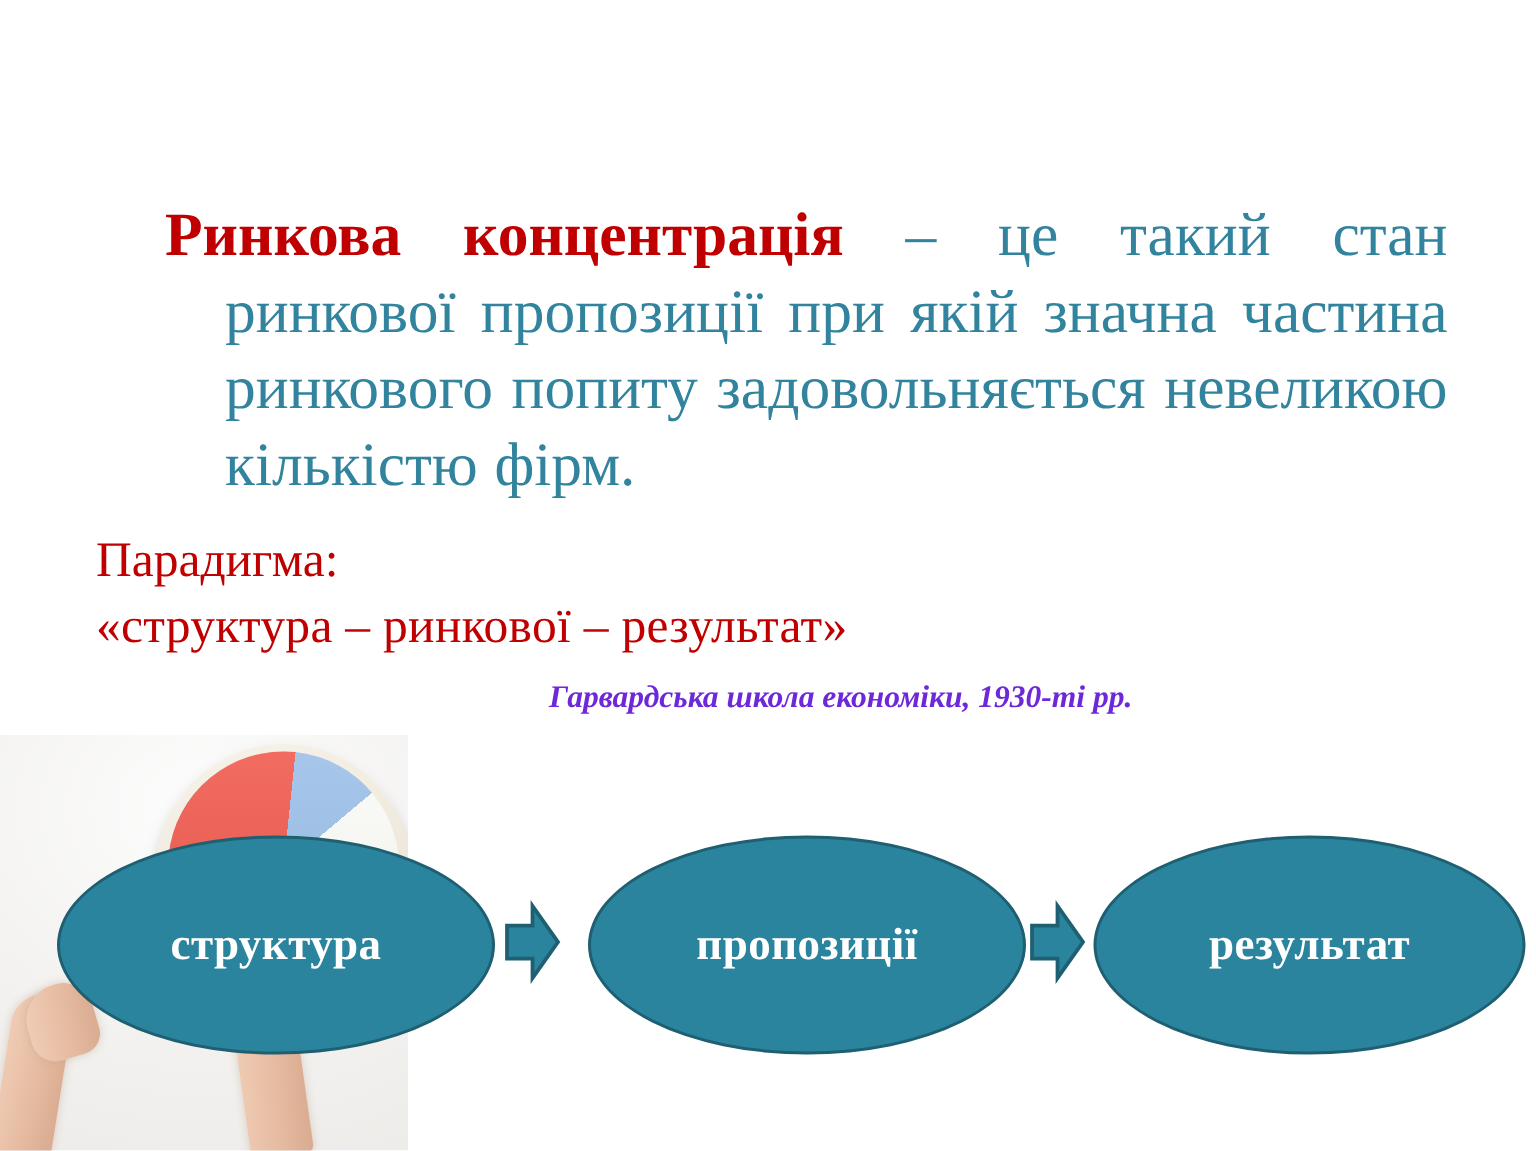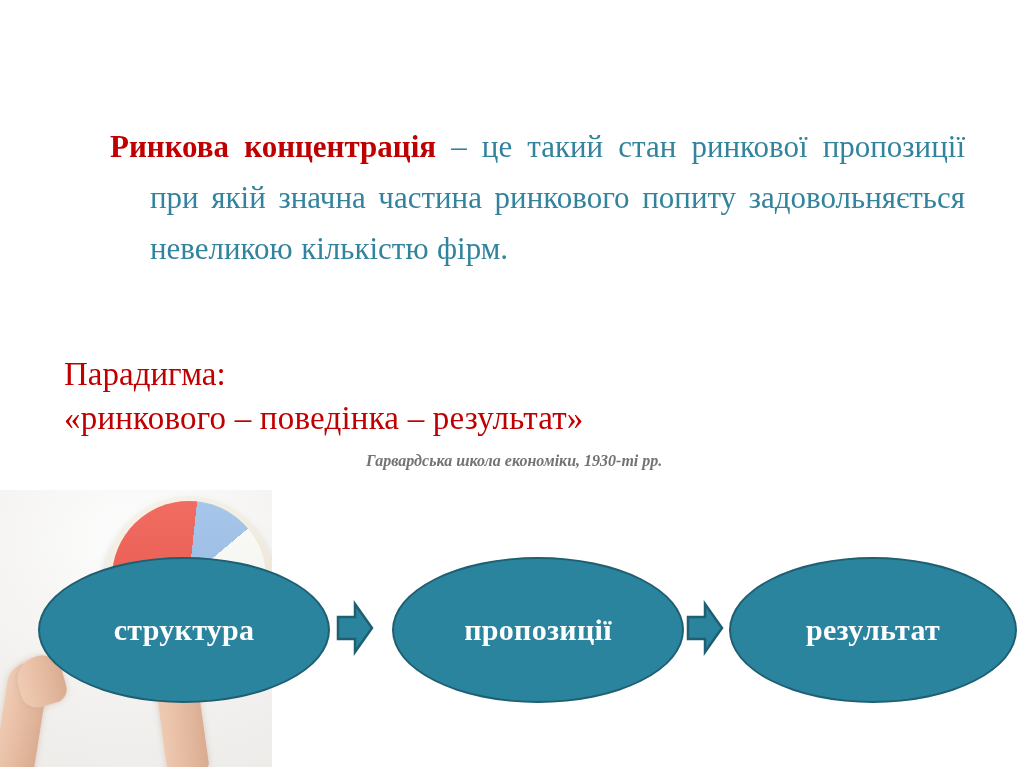--- a/index.html
+++ b/index.html
@@ -24,21 +24,21 @@
   }
 
   
   .definition {
     position: absolute;
     left: 150px;
     top: 90px;
     width: 815px;
     text-align: justify;
     text-align-last: left;
-    font-size: 31px;
+    font-size: 41px;
     line-height: 51px;
     color: #31839E;
     text-indent: -40px;
     word-spacing: 0.02em;
   }
   .definition .term {
     color: #C00000;
     font-weight: bold;
   }
   .definition .dash {
@@ -58,24 +58,24 @@
   }
   .paradigm-line2 {
     letter-spacing: 0.2px;
   }
 
   
   .attribution {
     position: absolute;
     left: 366px;
     top: 452px;
-    font-size: 16px;
+    font-size: 21px;
     font-style: italic;
     font-weight: bold;
-    color: #737373;
+    color: #6d28d9;
     white-space: nowrap;
   }
 
   
   .photo {
     position: absolute;
     left: 0;
     top: 490px;
     width: 272px;
     height: 277px;
@@ -203,21 +203,21 @@
 <div class="slide">
 
   <p class="definition">
     <span class="term">Ринкова концентрація</span>
     <span class="dash">–</span>
     <span class="body">це такий стан ринкової пропозиції при якій значна частина ринкового попиту задовольняється невеликою кількістю фірм.</span>
   </p>
 
   <div class="paradigm">
     <div class="paradigm-line1">Парадигма:</div>
-    <div class="paradigm-line2">«ринкового – поведінка – результат»</div>
+    <div class="paradigm-line2">«структура – ринкової – результат»</div>
   </div>
 
   <div class="attribution">Гарвардська школа економіки, 1930-ті рр.</div>
 
   <div class="photo">
     <div class="photo-bg"></div>
     <div class="arm arm-left"></div>
     <div class="arm arm-left-hand"></div>
     <div class="disc-rim"></div>
     <div class="pie">

